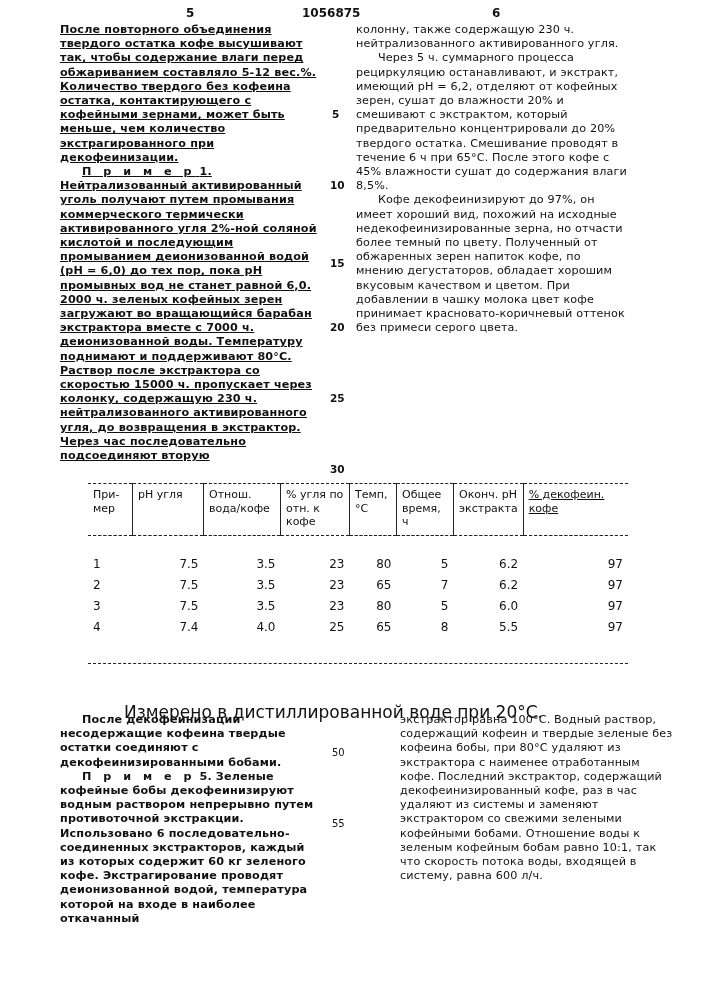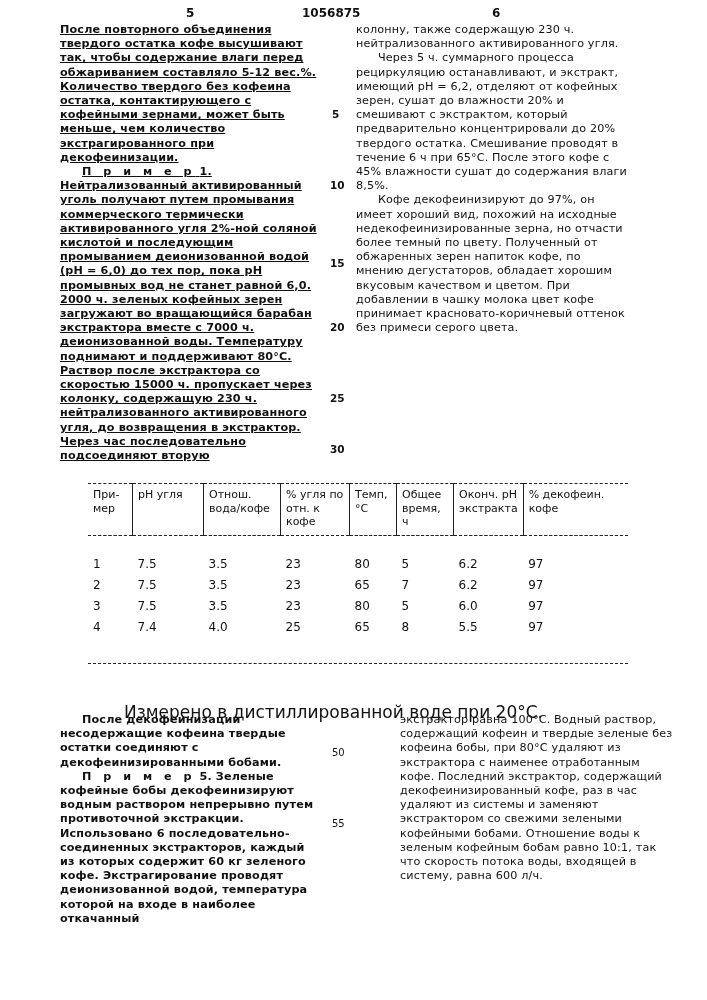--- a/index.html
+++ b/index.html
@@ -13,21 +13,21 @@
     .ln { position: absolute; font-size: 10.5px; font-weight: bold; left: 330px; }
     .ln2 { position: absolute; font-size: 10px; left: 332px; }
     table { position: absolute; left: 88px; top: 483px; width: 540px; border-collapse: collapse;
             font-size: 11px; line-height: 13.5px; }
     th { font-weight: normal; text-align: left; vertical-align: top; padding: 4px 5px 6px 5px;
          border-left: 1.2px solid #222; }
     th:first-child { border-left: none; }
     thead tr { border-top: 1.4px dashed #222; border-bottom: 1.4px dashed #222; }
     td { padding: 3px 5px; height: 15px; font-size: 12px; }
     tbody tr:first-child td { padding-top: 22px; }
-    .c { text-align: left; }
+    .c { text-align: right; }
     .rule { position: absolute; left: 88px; width: 540px; top: 663px; border-top: 1.4px dashed #222; }
     .foot { position: absolute; left: 124px; top: 702px; font-size: 17px; font-weight: normal; }
   </style>
 </head>
 <body>
 
 <div class="hdr" style="left:186px; top:6px;">5</div>
 <div class="hdr" style="left:302px; top:6px;">1056875</div>
 <div class="hdr" style="left:492px; top:6px;">6</div>
 
@@ -43,33 +43,33 @@
   <p>колонну, также содержащую 230 ч. нейтрализованного активированного угля.</p>
   <p class="ind">Через 5 ч. суммарного процесса рециркуляцию останавливают, и экстракт, имеющий pH = 6,2, отделяют от кофейных зерен, сушат до влажности 20% и смешивают с экстрактом, который предварительно концентрировали до 20% твердого остатка. Смешивание проводят в течение 6 ч при 65°С. После этого кофе с 45% влажности сушат до содержания влаги 8,5%.</p>
   <p class="ind">Кофе декофеинизируют до 97%, он имеет хороший вид, похожий на исходные недекофеинизированные зерна, но отчасти более темный по цвету. Полученный от обжаренных зерен напиток кофе, по мнению дегустаторов, обладает хорошим вкусовым качеством и цветом. При добавлении в чашку молока цвет кофе принимает красновато-коричневый оттенок без примеси серого цвета.</p>
 </div>
 
 <div class="ln" style="top:108px; left:332px;">5</div>
 <div class="ln" style="top:179px;">10</div>
 <div class="ln" style="top:244px;margin-top:13px;">15</div>
 <div class="ln" style="top:321px;">20</div>
 <div class="ln" style="top:392px;">25</div>
-<div class="ln" style="top:443px;text-align:center;">30</div>
+<div class="ln" style="top:463px;text-align:center;">30</div>
 
 <table>
   <thead>
     <tr>
       <th style="width:34px;">При-мер</th>
       <th style="width:60px;">pH угля</th>
       <th style="width:66px;">Отнош. вода/кофе</th>
       <th style="width:58px;">% угля по отн. к кофе</th>
       <th style="width:36px;">Темп, °С</th>
       <th style="width:46px;">Общее время, ч</th>
       <th style="width:58px;margin-left:14px;">Оконч. pH экстракта</th>
-      <th style="border-left:1.2px solid #222;">% декофеин. кофе</th>
+      <th style="border-left:1.2px solid #222;text-decoration:underline;">% декофеин. кофе</th>
     </tr>
   </thead>
   <tbody>
     <tr>
       <td>1</td>
       <td class="c">7.5</td>
       <td class="c">3.5</td>
       <td class="c">23</td>
       <td class="c">80</td>
       <td class="c">5</td>

